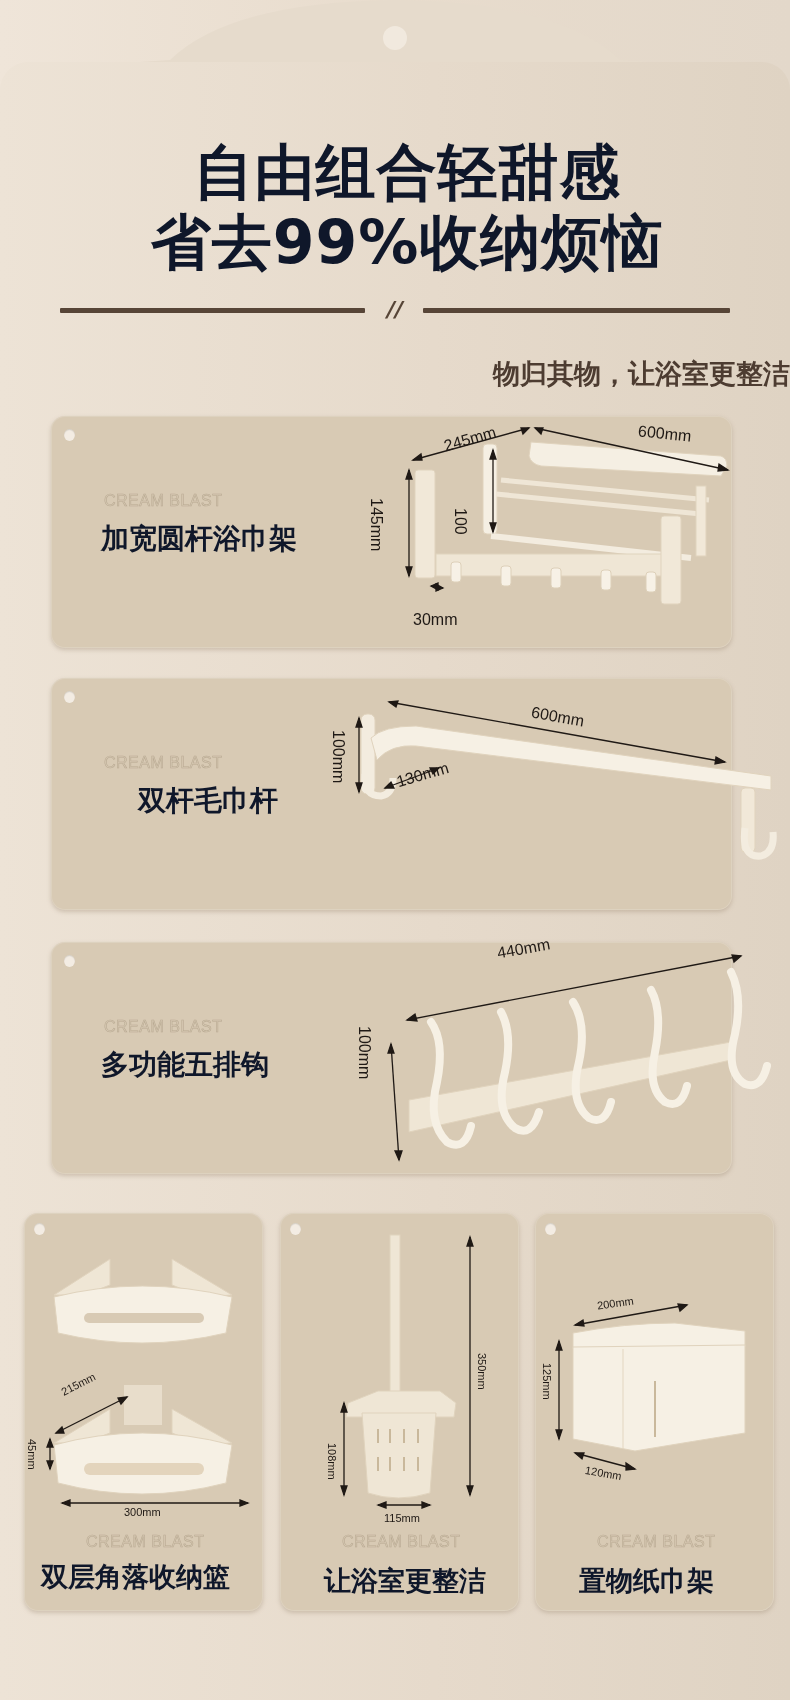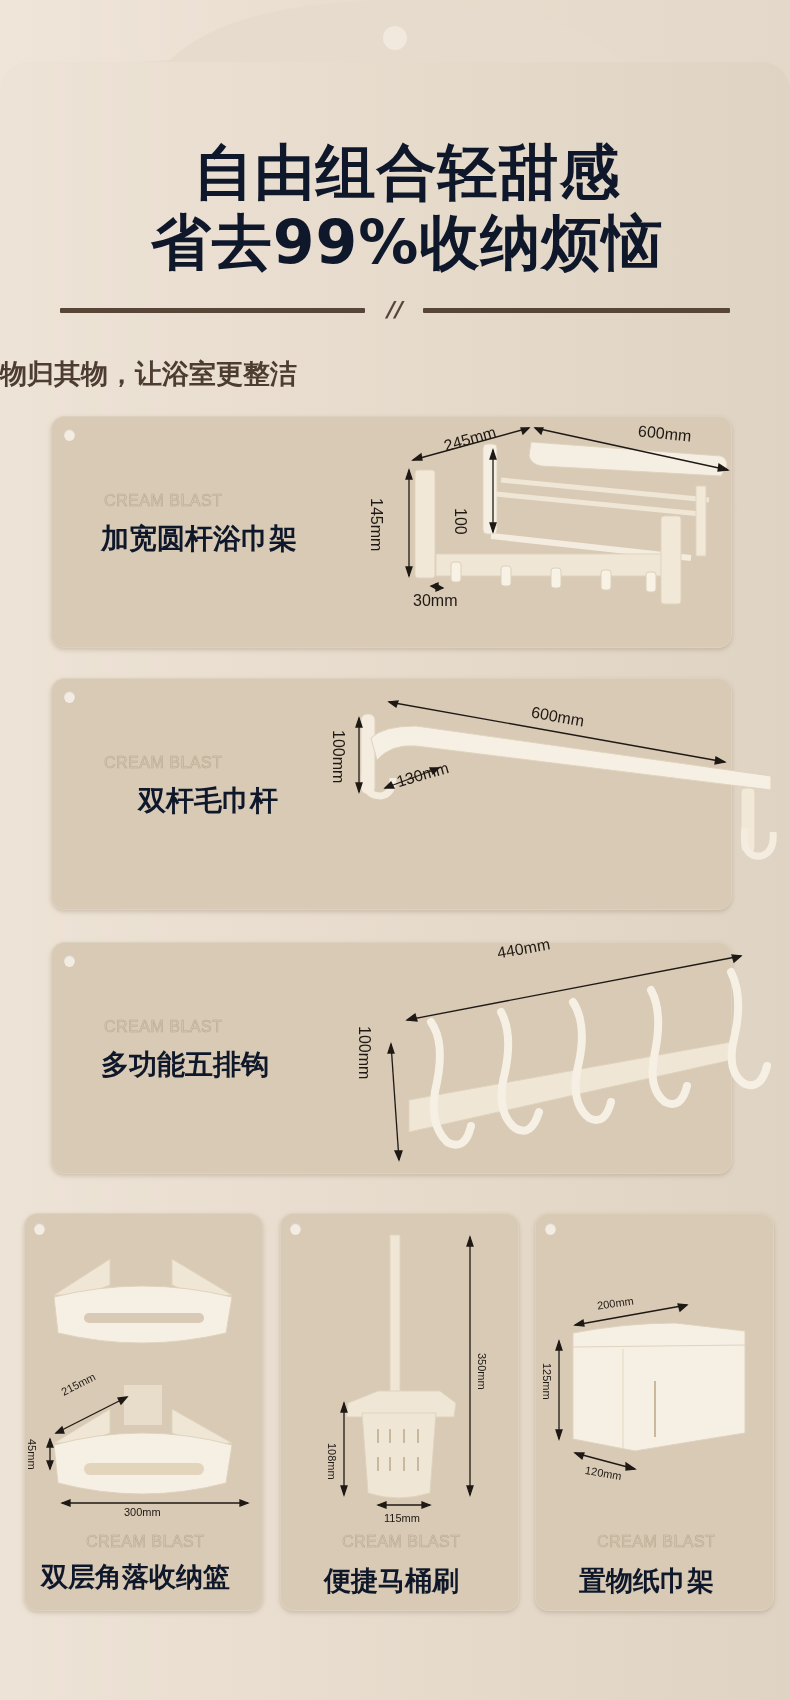--- a/index.html
+++ b/index.html
@@ -28,21 +28,21 @@
   .divider {
     position: absolute; top: 308px; height: 5px; background: #574537; border-radius: 1px;
   }
   .div-l { left: 60px; width: 305px; }
   .div-r { left: 423px; width: 307px; }
   .div-mark {
     position: absolute; top: 297px; left: 372px; width: 46px; height: 26px;
     color: #574537; font-size: 22px; font-weight: bold; text-align: center; font-style: italic;
   }
   .subtitle {
-    position: absolute; top: 356px; left: 0; width: 790px; text-align: left;
+    position: absolute; top: 356px; left: 0; width: 790px; text-align: right;
     font-size: 27px; color: #4d3c31; font-weight: bold;
   }
   .card {
     position: absolute; background: #d8cab4; border-radius: 14px;
     box-shadow: 0 2px 4px rgba(150,130,105,0.35), inset 0 0 0 1px rgba(255,255,255,0.15);
   }
   .card-hole {
     position: absolute; width: 11px; height: 12px; border-radius: 50%;
     background: #f3ece3; box-shadow: inset 0 1px 1px rgba(0,0,0,0.12);
   }
@@ -109,21 +109,21 @@
       <polygon points="102,116 99,107 105,107"></polygon>
       <line x1="40" y1="170" x2="52" y2="172"></line>
       <polygon points="52,172 45,168 45,175"></polygon>
       <polygon points="40,170 47,167 47,174"></polygon>
     </g>
   </svg>
   <div class="dim" style="left:391px;top:-8px;font-size:16px;transform:rotate(-16deg);transform-origin:left top;margin-top:30px;">245mm</div>
   <div class="dim" style="left:587px;top:9px;font-size:16px;transform:rotate(6deg);">600mm</div>
   <div class="dim" style="left:334px;top:82px;font-size:16px;transform:rotate(90deg);transform-origin:left top;">145mm</div>
   <div class="dim" style="left:418px;top:92px;font-size:16px;transform:rotate(90deg);transform-origin:left top;">100</div>
-  <div class="dim" style="left:362px;top:176px;font-size:16px;">30mm</div>
+  <div class="dim" style="left:362px;top:195px;font-size:16px;">30mm</div>
 </div>
 
 <div class="card" style="left:51px;top:678px;width:681px;height:232px;">
   <div class="card-hole" style="left:13px;top:13px;"></div>
   <div class="brand" style="left:53px;top:76px;">CREAM BLAST</div>
   <div class="card-title" style="left:50px;top:104px;margin-left:37px;">双杆毛巾杆</div>
   <svg class="illus" style="left:270px;top:0;" width="470" height="232" viewBox="0 0 470 232">
     <rect x="40" y="36" width="14" height="80" rx="6" fill="#f3ecdf" stroke="#e0d3bd"></rect>
     <path d="M44 96 Q42 118 60 118 Q72 116 72 100" fill="none" stroke="#f3ecdf" stroke-width="7"></path>
     <path d="M50 60 Q62 48 95 48 L450 98 L450 112 L95 68 Q70 66 56 82 Z" fill="#f6f0e4" stroke="#e0d3bd"></path>
@@ -228,21 +228,21 @@
       <polygon points="64,282 61,273 67,273"></polygon>
       <line x1="98" y1="292" x2="150" y2="292"></line>
       <polygon points="98,292 106,289 106,295"></polygon>
       <polygon points="150,292 142,289 142,295"></polygon>
     </g>
   </svg>
   <div class="dim" style="left:208px;top:140px;font-size:11px;transform:rotate(90deg);transform-origin:left top;">350mm</div>
   <div class="dim" style="left:58px;top:230px;font-size:11px;transform:rotate(90deg);transform-origin:left top;">108mm</div>
   <div class="dim" style="left:104px;top:299px;font-size:11px;">115mm</div>
   <div class="brand" style="left:62px;top:320px;">CREAM BLAST</div>
-  <div class="card-title" style="left:44px;top:350px;font-size:27px;">便捷马桶刷</div>
+  <div class="card-title" style="left:44px;top:350px;font-size:27px;">让浴室更整洁</div>
 </div>
 
 <div class="card" style="left:535px;top:1213px;width:239px;height:398px;">
   <div class="card-hole" style="left:10px;top:10px;"></div>
   <svg class="illus" style="left:0;top:0;" width="239" height="320" viewBox="0 0 239 320">
     <path d="M38 120 Q90 110 140 110 L210 118 L210 134 L38 136 Z" fill="#f6f0e4" stroke="#e0d3bd"></path>
     <path d="M38 134 L210 132 L210 220 Q160 228 100 238 L38 226 Z" fill="#f6f0e4" stroke="#e0d3bd"></path>
     <line x1="88" y1="136" x2="88" y2="236" stroke="#e3d6c0"></line>
     <line x1="120" y1="168" x2="120" y2="224" stroke="#c9b89b" stroke-width="2"></line>
     <g stroke="#1f1915" stroke-width="1.3" fill="#1f1915">

